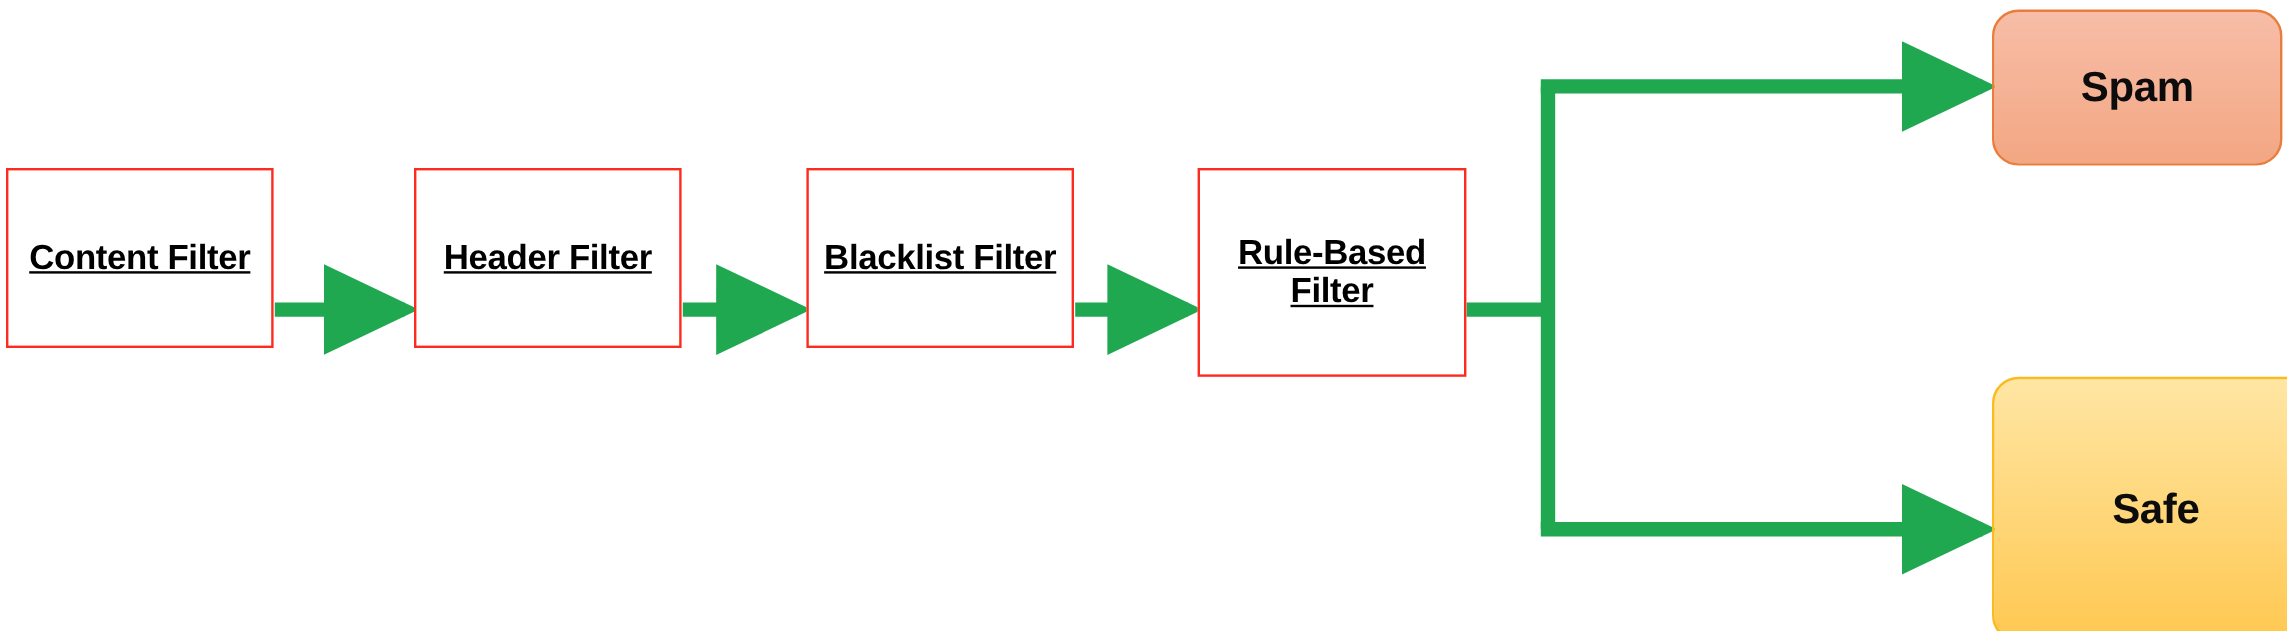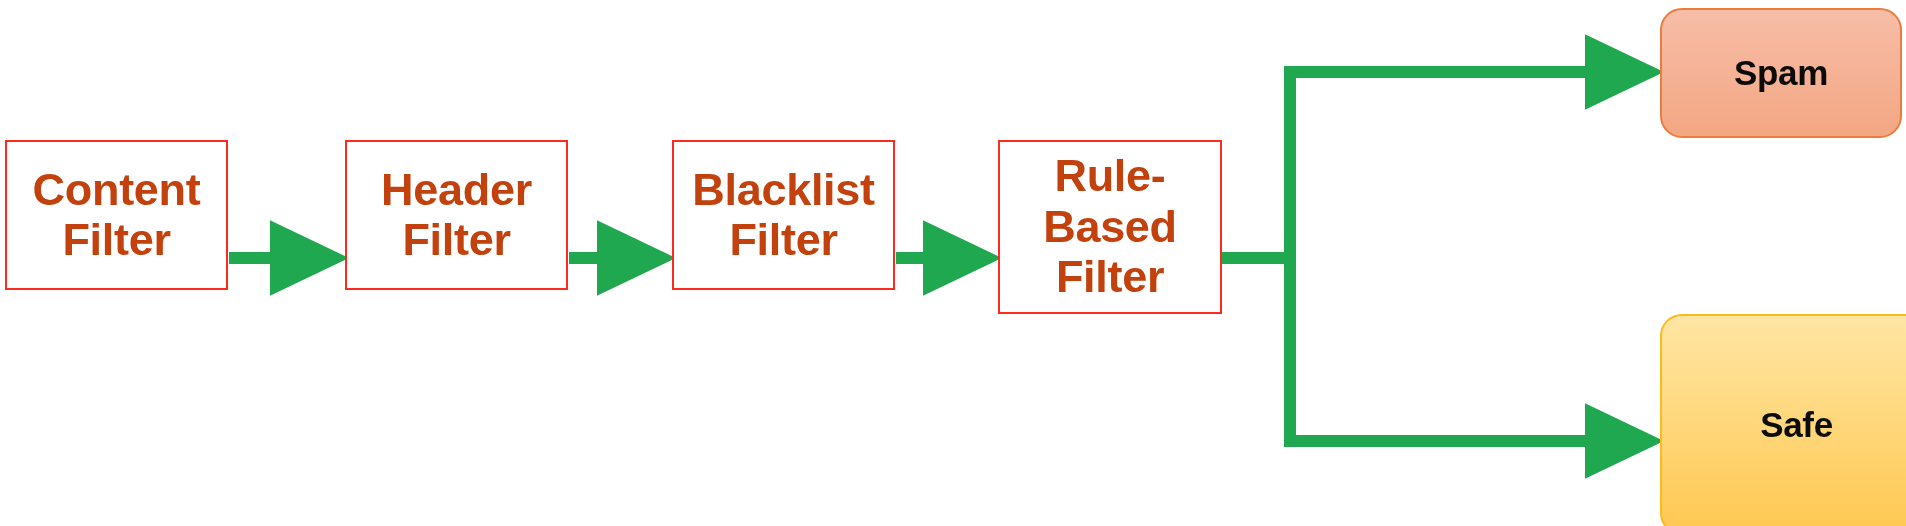--- a/index.html
+++ b/index.html
@@ -31,27 +31,28 @@
     background: #ffffff;
     border: 2.5px solid #fb2b20;
     display: flex;
     align-items: center;
     justify-content: center;
     z-index: 3;
   }
   .proc-label {
     font-family: "Liberation Sans", sans-serif;
     font-weight: bold;
-    font-size: 45px;
+    font-size: 29px;
     line-height: 1.12;
-    color: #c2410c;
+    color: #000000;
     text-align: center;
     letter-spacing: -0.3px;
     white-space: pre-line;
     padding: 0 6px;
+    text-decoration: underline;
   }
   
   .outcome-node {
     position: absolute;
     box-sizing: border-box;
     border-radius: 22px;
     display: flex;
     align-items: center;
     justify-content: center;
     z-index: 3;

